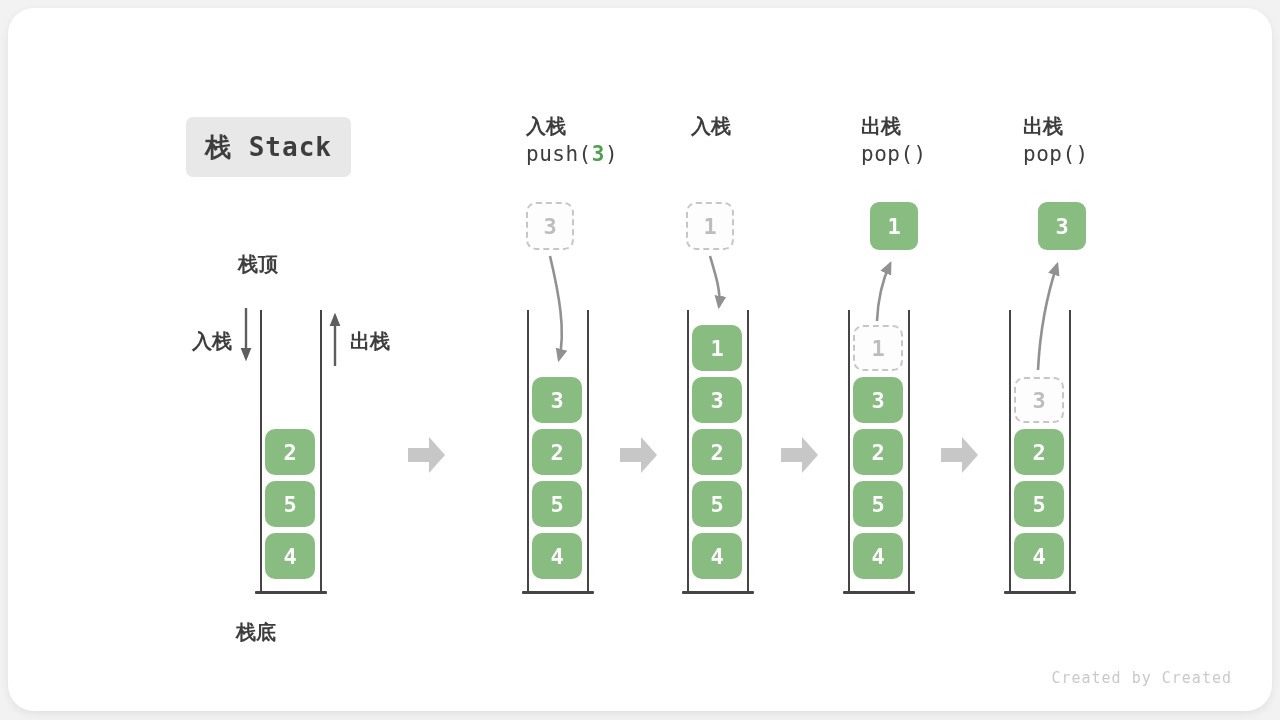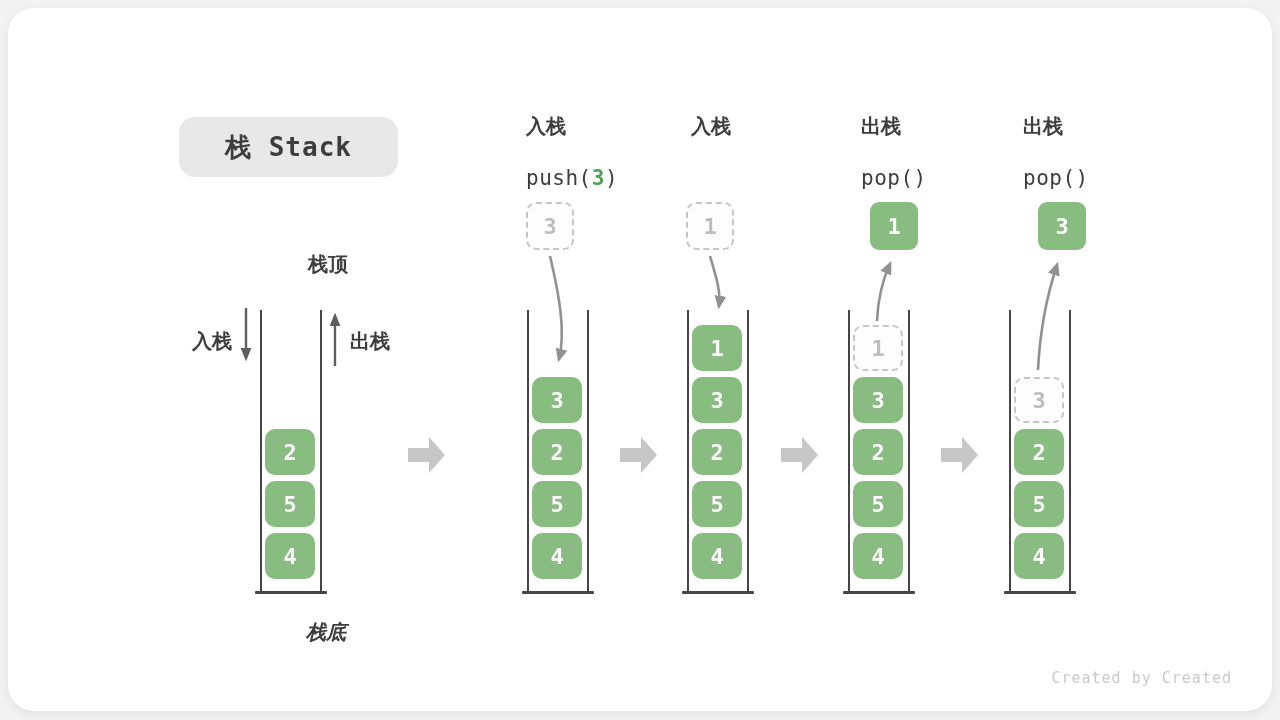--- a/index.html
+++ b/index.html
@@ -20,59 +20,59 @@
     position:relative;
     overflow:hidden;
   }
   .card{
     position:absolute; left:8px; top:8px; width:1264px; height:703px;
     background:#ffffff; border-radius:26px;
     box-shadow:0 3px 10px rgba(0,0,0,0.07);
   }
   
   .title-box{
-    position:absolute; left:171px; top:109px; width:219px; height:60px;
-    background:#E8E8E8; border-radius:16px;
+    position:absolute; left:178px; top:109px; width:165px; height:60px;
+    background:#E8E8E8; border-radius:7px;
     display:flex; align-items:center; justify-content:center;
   }
   .title-box span{
     font-family:"DejaVu Sans Mono", monospace;
     font-size:26px; font-weight:700; color:var(--text-dark); letter-spacing:1px;
   }
   
   .op{position:absolute; top:104px; width:150px;}
   .op-zh{font-size:20px; font-weight:600; color:var(--text-dark); line-height:28px;}
   .op-code{
     font-family:"DejaVu Sans Mono", monospace;
     font-size:21px; font-weight:500; color:var(--text-dark);
-    line-height:28px; margin-top:24px; letter-spacing:0.5px;
+    line-height:28px; margin-top:0; letter-spacing:0.5px;
   }
   .op-code .arg{color:var(--code-green); font-weight:700;}
   .op1{left:518px;} .op2{left:683px;} .op3{left:853px;} .op4{left:1015px;}
   
   .float-cell{
     position:absolute; top:194px; width:48px; height:48px;
     display:flex; align-items:center; justify-content:center;
     font-family:"DejaVu Sans Mono", monospace; font-size:22px; font-weight:700;
   }
   .float-cell.dashed{
     border:2px dashed var(--ghost-border); border-radius:10px;
     background:#fdfdfd; color:var(--ghost-text);
   }
   .float-cell.solid{
     background:var(--cell-green); border-radius:9px; color:#ffffff;
   }
   .f1{left:518px;} .f2{left:678px;} .f3{left:862px;} .f4{left:1030px;}
   
   .legend{
     position:absolute; font-size:20px; font-weight:700; color:var(--text-dark);
-    width:110px; text-align:right;
+    width:110px; text-align:left;
   }
   .lg-top{left:230px; top:243px;}
-  .lg-bottom{left:228px; top:611px;font-style:italic;}
+  .lg-bottom{left:228px; top:611px;}
   .lg-push{left:148px; top:320px; width:76px; text-align:right;}
   .lg-pop{left:342px; top:320px; width:76px; text-align:left;}
   
   .stack{
     position:absolute; top:302px; width:62px; height:282px;
     border-left:2.5px solid var(--wall-dark);
     border-right:2.5px solid var(--wall-dark);
   }
   .stack .base{
     position:absolute; left:-7px; right:-7px; bottom:-2px; height:3px;

